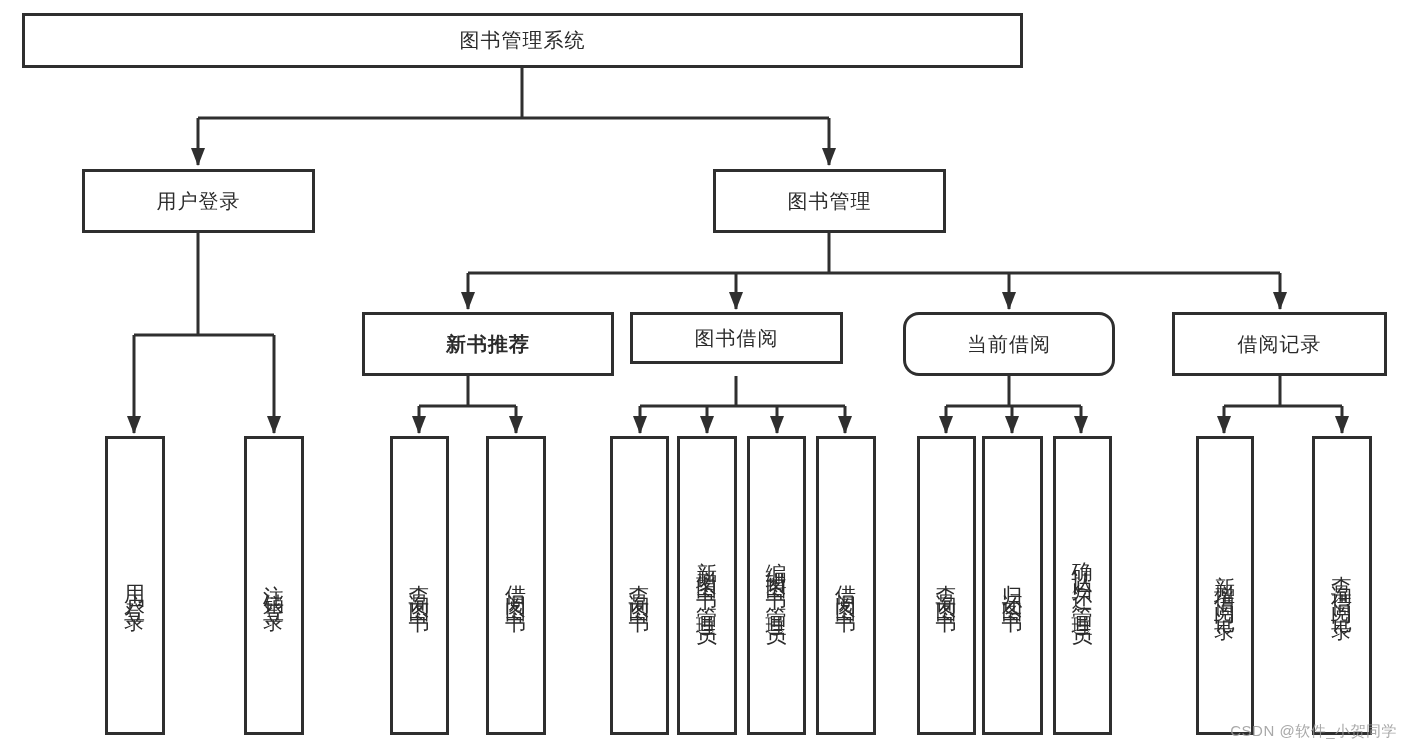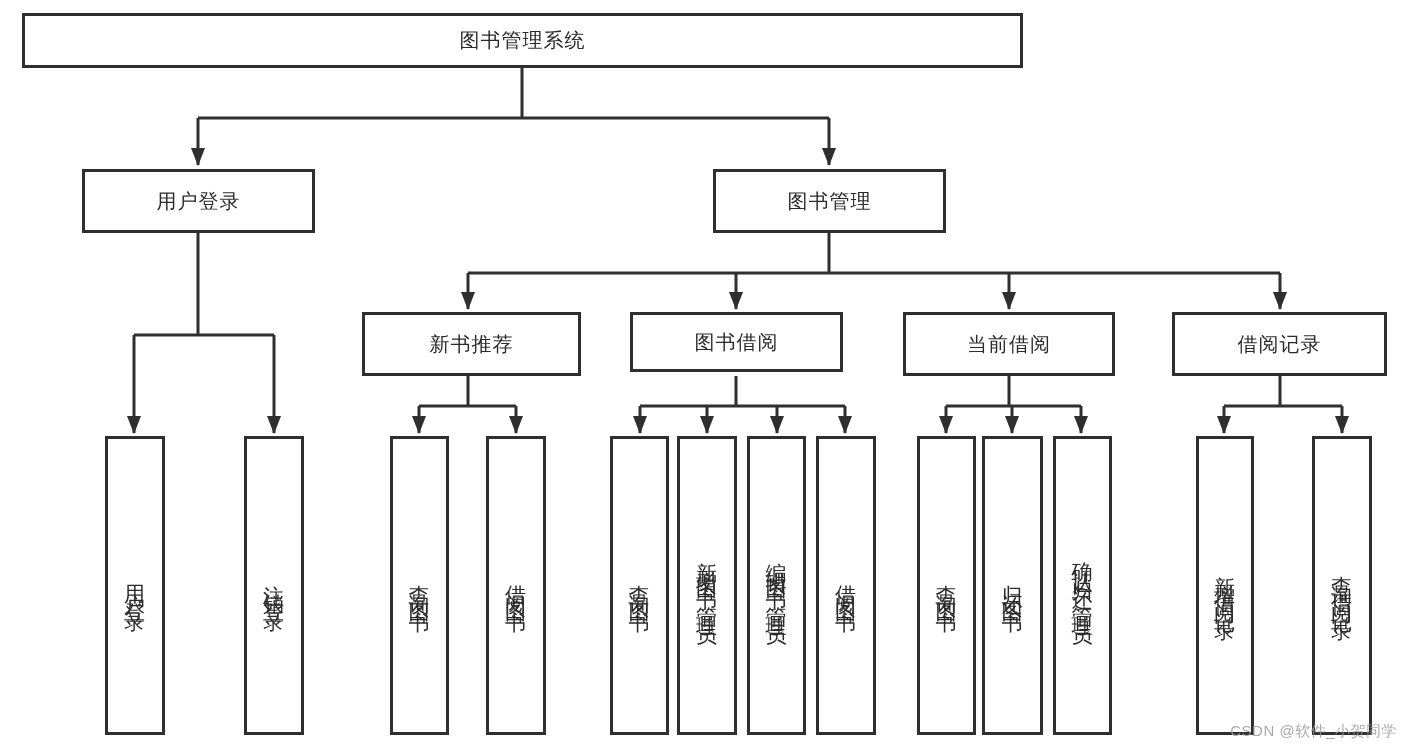--- a/index.html
+++ b/index.html
@@ -110,23 +110,23 @@
       <path d="M1224 406 V433" marker-end="url(#arrowhead)"></path>
       <path d="M1342 406 V433" marker-end="url(#arrowhead)"></path>
     </g>
   </svg>
 
   <div class="node h" style="left:22px; top:13px; width:1001px; height:55px;">图书管理系统</div>
 
   <div class="node h" style="left:82px; top:169px; width:233px; height:64px;">用户登录</div>
   <div class="node h" style="left:713px; top:169px; width:233px; height:64px;font-family:Liberation Mono, monospace;">图书管理</div>
 
-  <div class="node h" style="left:362px; top:312px; width:219px; height:64px;">新书推荐</div>
-  <div class="node h" style="left:630px; top:312px; width:213px; height:60px;">图书借阅</div>
-  <div class="node h" style="left:903px; top:312px; width:212px; height:64px;">当前借阅</div>
+  <div class="node h" style="left:362px; top:312px; width:252px; height:64px;font-weight:bold;">新书推荐</div>
+  <div class="node h" style="left:630px; top:312px; width:213px; height:52px;">图书借阅</div>
+  <div class="node h" style="left:903px; top:312px; width:212px; height:64px;border-radius:16px;">当前借阅</div>
   <div class="node h" style="left:1172px; top:312px; width:215px; height:64px;">借阅记录</div>
 
   <div class="node v" style="left:105px; width:60px;">
     <span class="vtext">用户登录</span>
   </div>
   <div class="node v" style="left:244px; width:60px;">
     <span class="vtext">注销登录</span>
   </div>
   <div class="node v" style="left:390px; width:59px;">
     <span class="vtext">查询图书</span>

